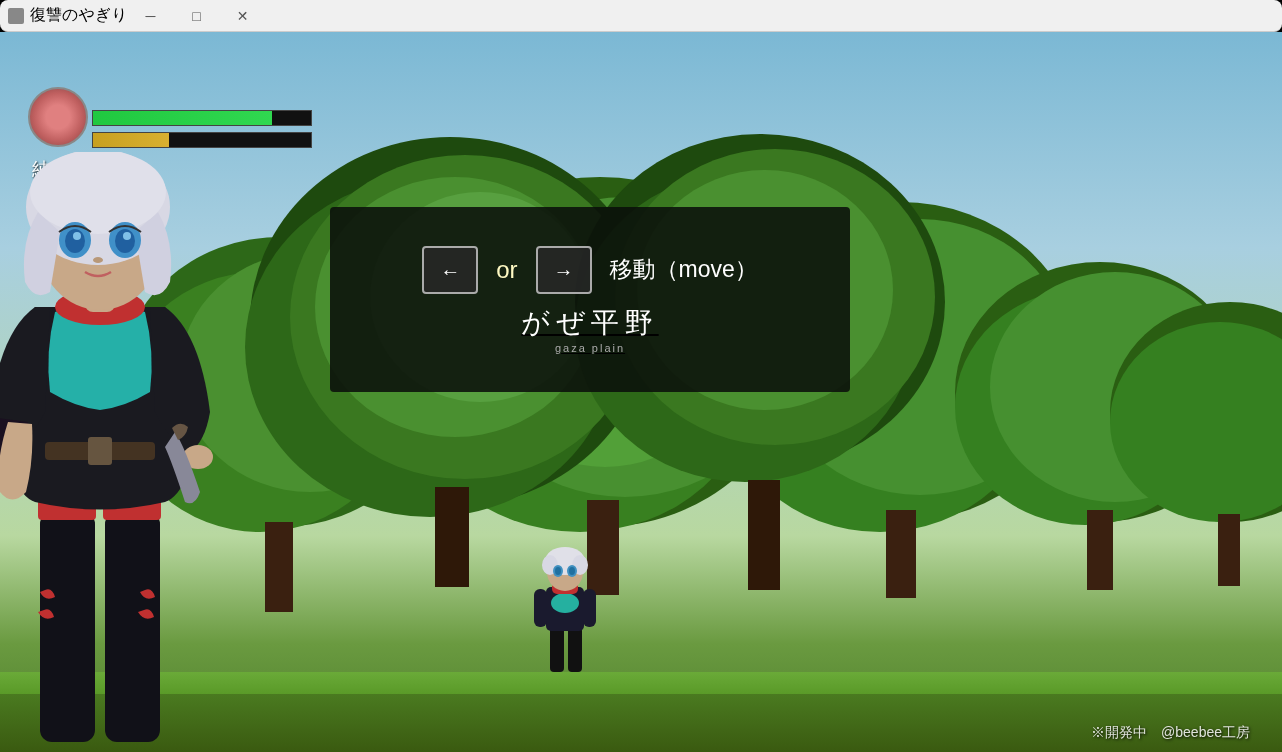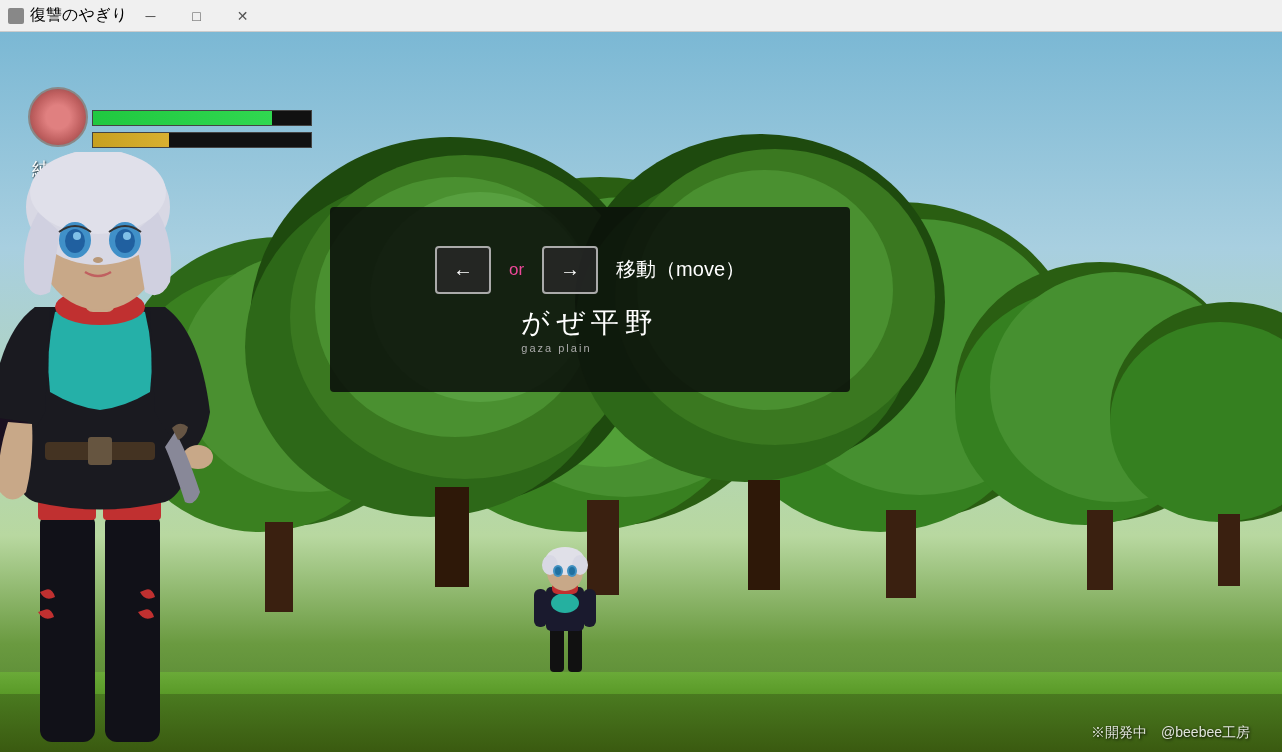--- a/index.html
+++ b/index.html
@@ -16,20 +16,21 @@
     #titlebar {
       width: 1282px;
       height: 32px;
       background: #f0f0f0;
       display: flex;
       align-items: center;
       padding: 0 8px;
       position: relative;
       border-bottom: 1px solid #ccc;
       flex-shrink: 0;
+      border-radius: 8px;
     }
 
     #titlebar-icon {
       width: 16px;
       height: 16px;
       background: #888;
       margin-right: 6px;
       border-radius: 2px;
     }
 
@@ -159,35 +160,36 @@
       background: rgba(40,40,40,0.8);
       display: flex;
       align-items: center;
       justify-content: center;
       color: white;
       font-size: 20px;
       border-radius: 4px;
     }
 
     #dialog-or-text {
-      color: #ec4899;
-      font-size: 17px;
+      color: #fef9c3;
+      font-size: 24px;
     }
 
     #dialog-move-text {
       color: white;
-      font-size: 20px;
+      font-size: 23px;
       margin-left: 0;
       font-family: 'MS PGothic', sans-serif;
     }
 
     #dialog-location {
       display: flex;
       flex-direction: column;
-      align-items: flex-start;
+      align-items: center;
+      text-decoration: underline;
     }
 
     #dialog-location-kanji {
       color: white;
       font-size: 28px;
       font-family: 'MS PGothic', sans-serif;
       letter-spacing: 6px;
     }
 
     #dialog-location-romaji {

